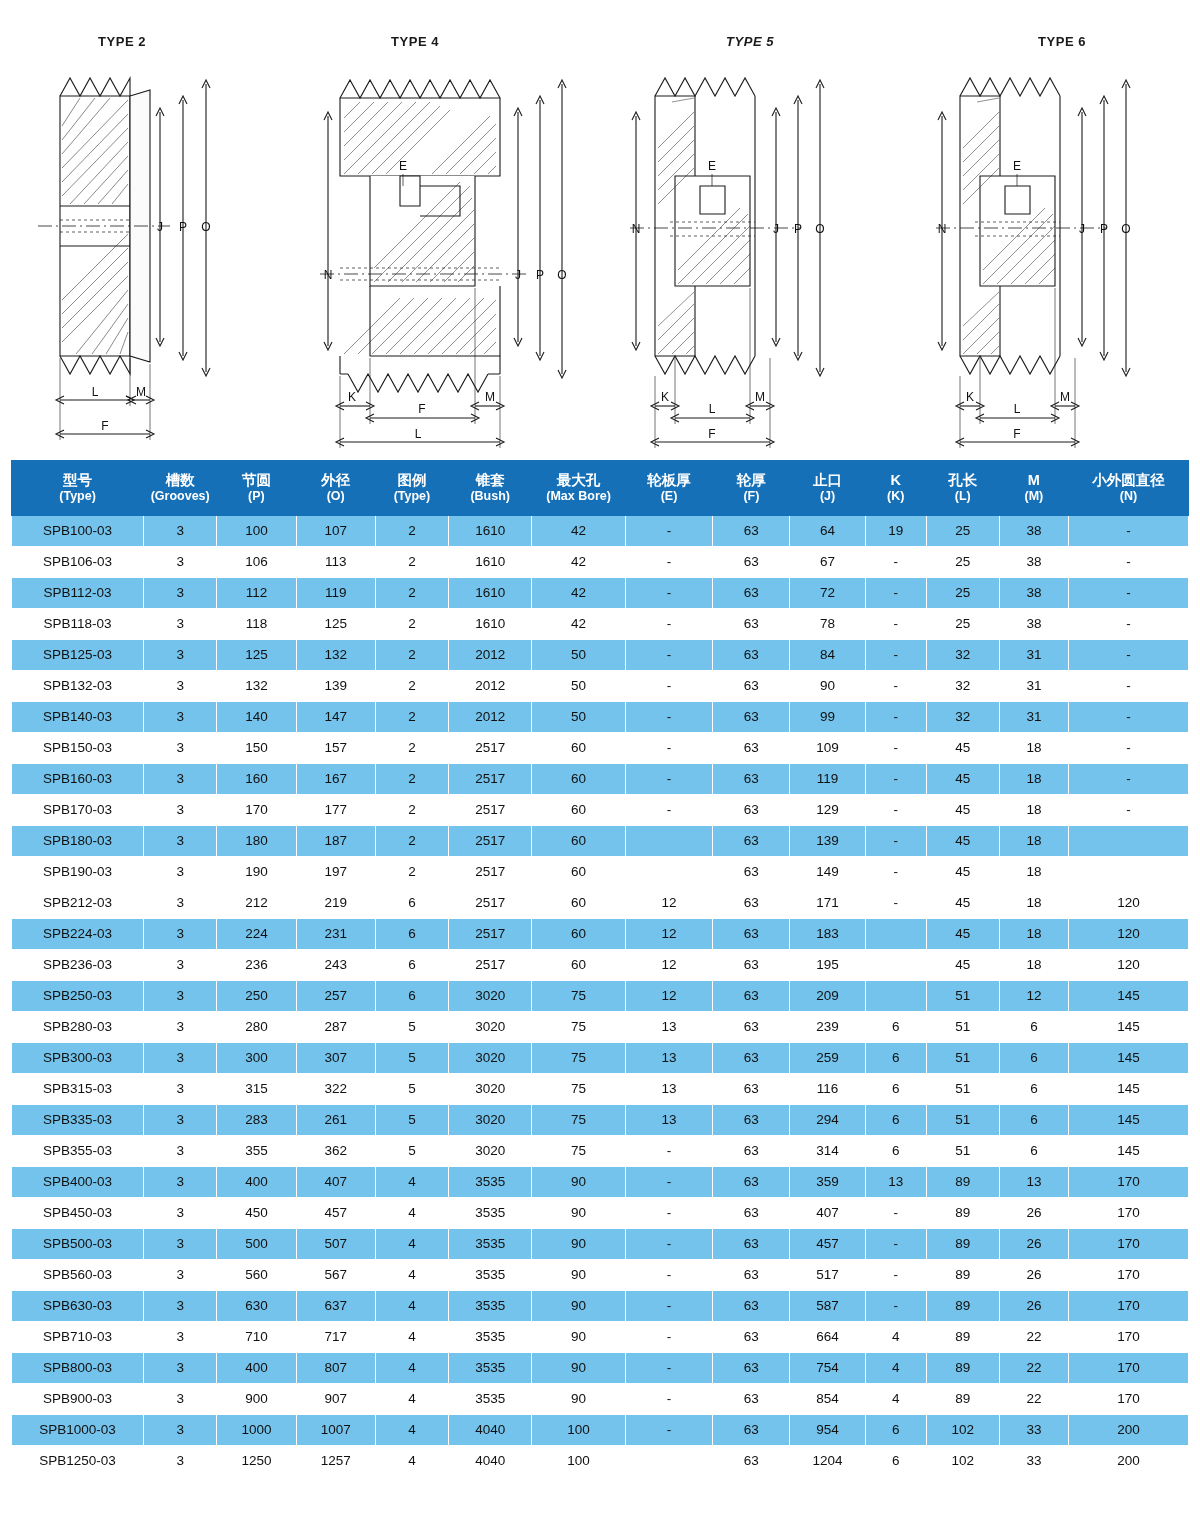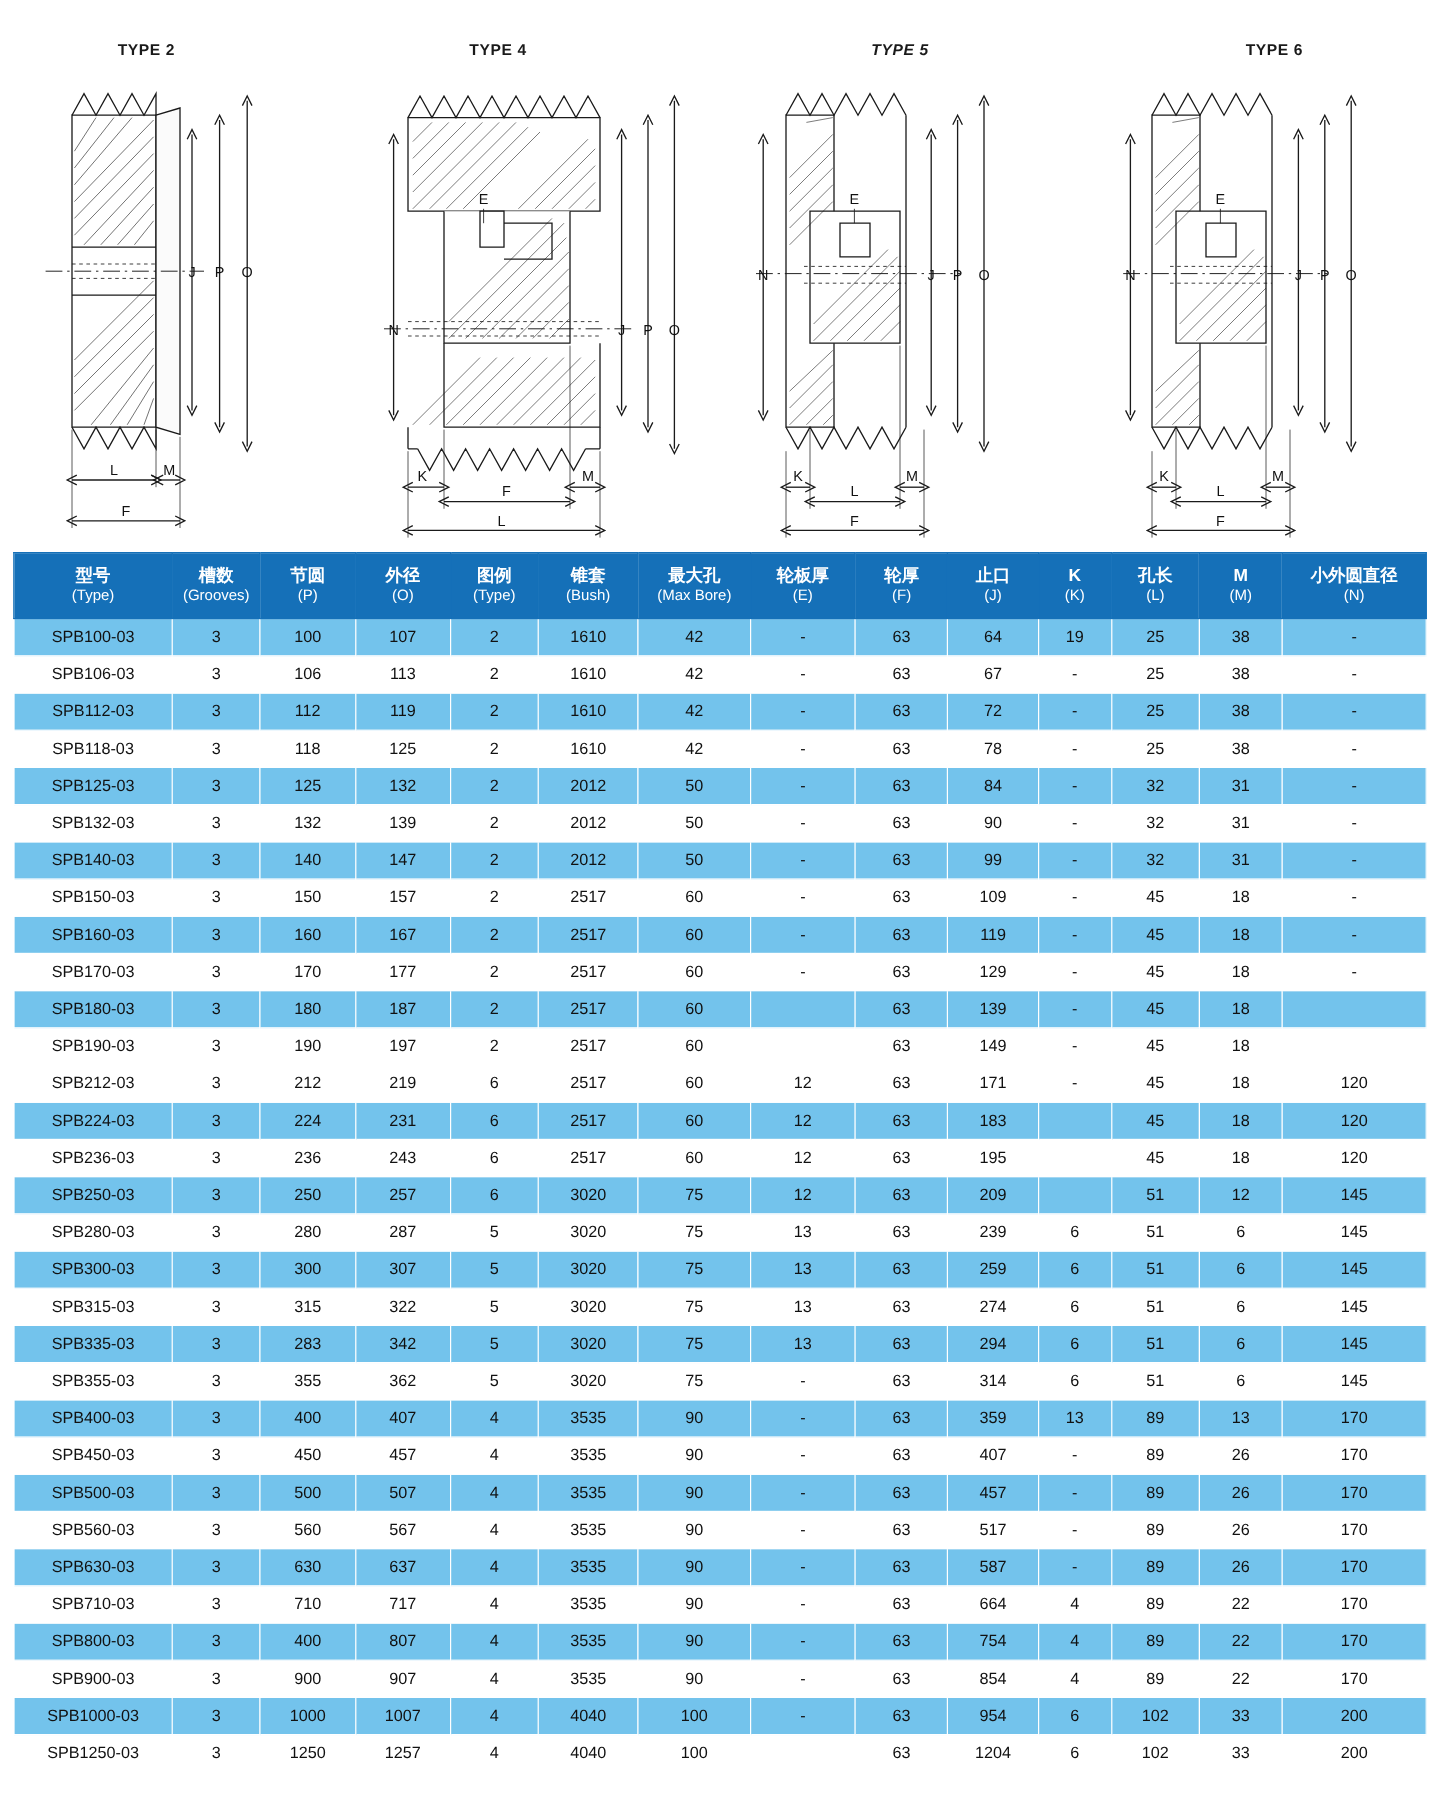--- a/index.html
+++ b/index.html
@@ -58,21 +58,21 @@
   }
   table.spec thead th{
     background:#1570b8;
     color:#ffffff;
     font-weight:bold;
     font-size:14px;
     height:54px;
     border:1px solid #1570b8;
   }
   thead .cn{display:block;font-size:14.5px;line-height:1.25;text-align:center;}
-  thead .en{display:block;font-size:12.5px;font-weight:normal;line-height:1.25;}
+  thead .en{display:block;font-size:12.5px;font-weight:bold;line-height:1.25;}
   tbody tr.odd td{background:#73c3ec;}
   tbody tr.even td{background:#ffffff;}
   tbody td.c0{font-size:13.5px;}
   
   col.w0{width:130px;}
   col.w1{width:72px;}
   col.w2{width:78px;}
   col.w3{width:78px;}
   col.w4{width:72px;}
   col.w5{width:82px;}
@@ -795,31 +795,31 @@
         <tr class="even">
           <td class="c0">SPB315-03</td>
           <td class="c1">3</td>
           <td class="c2">315</td>
           <td class="c3">322</td>
           <td class="c4">5</td>
           <td class="c5">3020</td>
           <td class="c6">75</td>
           <td class="c7">13</td>
           <td class="c8">63</td>
-          <td class="c9">274</td>
+          <td class="c9">116</td>
           <td class="c10">6</td>
           <td class="c11">51</td>
           <td class="c12">6</td>
           <td class="c13">145</td>
         </tr>
         <tr class="odd">
           <td class="c0">SPB335-03</td>
           <td class="c1">3</td>
           <td class="c2">283</td>
-          <td class="c3">342</td>
+          <td class="c3">261</td>
           <td class="c4">5</td>
           <td class="c5">3020</td>
           <td class="c6">75</td>
           <td class="c7">13</td>
           <td class="c8">63</td>
           <td class="c9">294</td>
           <td class="c10">6</td>
           <td class="c11">51</td>
           <td class="c12">6</td>
           <td class="c13">145</td>

